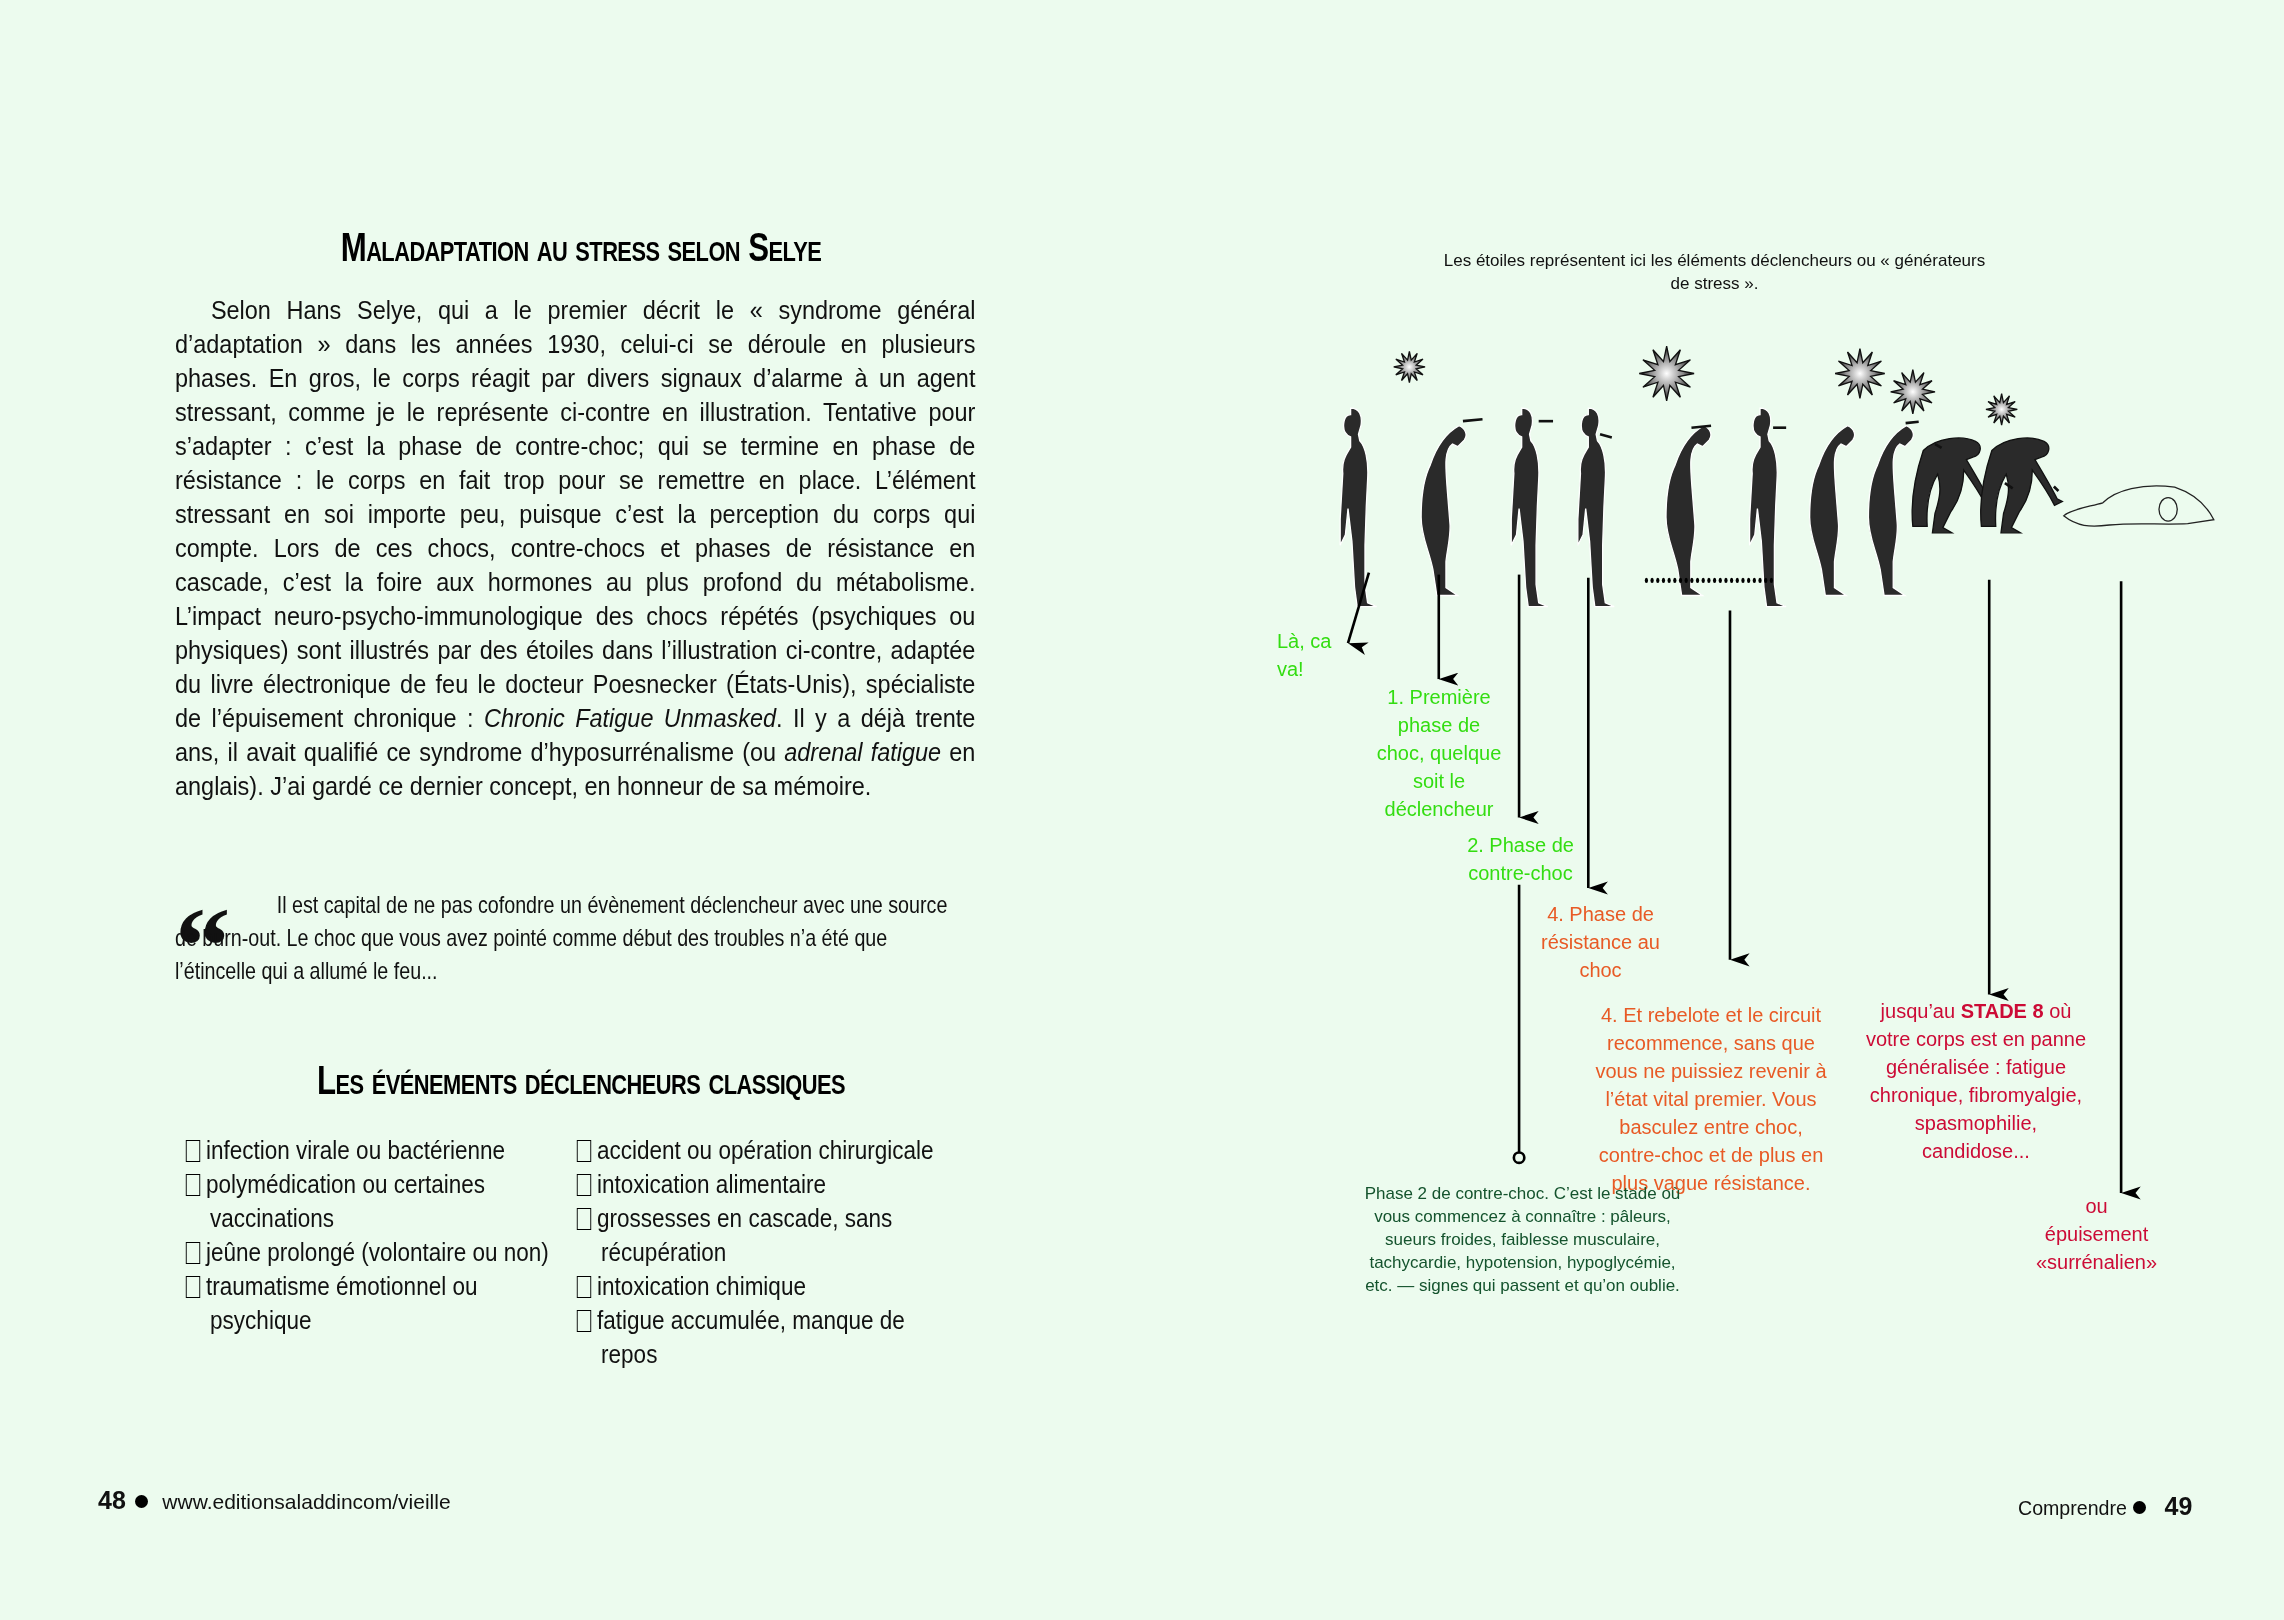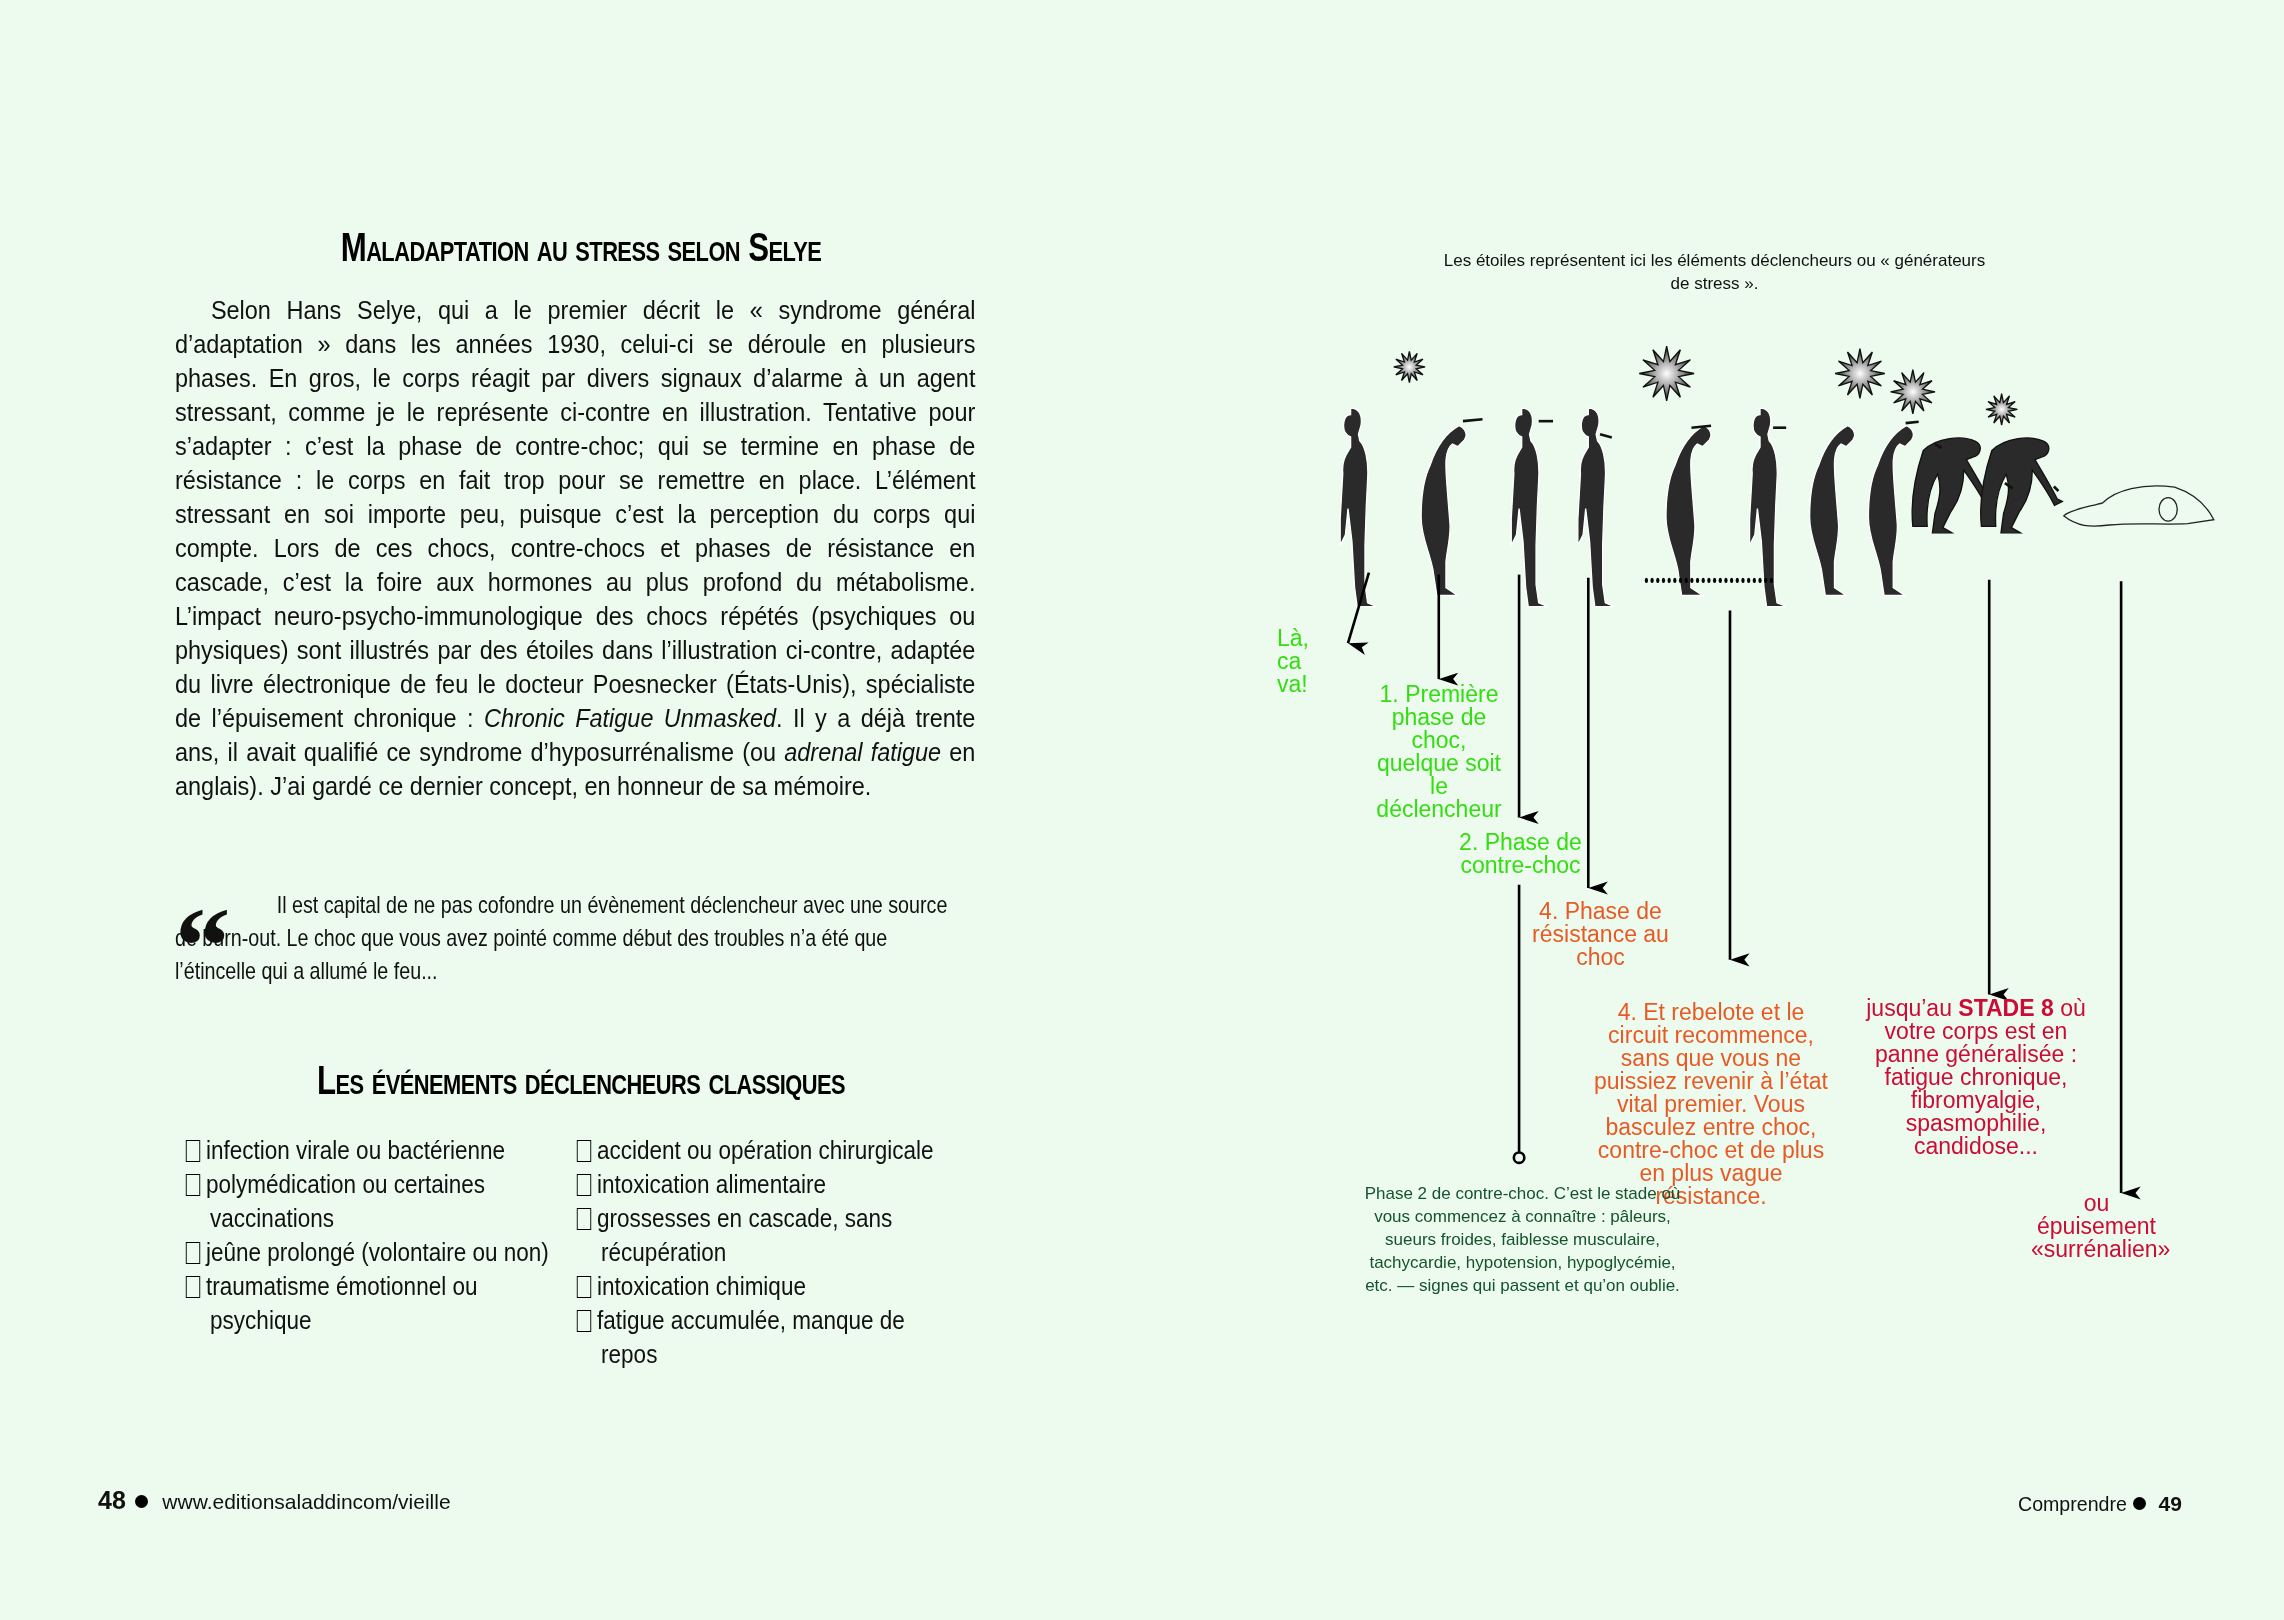--- a/index.html
+++ b/index.html
@@ -30,25 +30,25 @@
   .quote-text .q-indent { display: inline-block; width: 124px; }
   .list-col { top: 1133px; font-size: 25px; line-height: 34px; transform: scaleX(0.9); transform-origin: left top; }
   #listA { left: 175px; width: 418px; }
   #listB { left: 566px; width: 418px; }
   .list-item { padding-left: 39px; text-indent: -27.4px; }
   .cb { display: inline-block; width: 14.4px; height: 19.6px; border: 1.3px solid #000; vertical-align: -2.6px; margin-right: 6.5px; text-indent: 0; }
   .footer-left { left: 98px; top: 1486px; font-size: 21px; }
   .footer-left .pnum { font-weight: bold; font-size: 25px; margin-right: 9.1px; }
   .dot { display: inline-block; width: 13px; height: 13px; border-radius: 50%; background: #000; margin: 0 14.4px 0 0; vertical-align: 1.3px; }
   .footer-right { left: 2018px; top: 1492px; font-size: 19.6px; }
-  .footer-right .pnum { font-weight: bold; font-size: 21px; margin-left: 7px; }
+  .footer-right .pnum { font-weight: bold; font-size: 25px; margin-left: 13px; }
   .footer-right .dot { margin: 0 5.2px 0 6.5px; }
   
   .cap { left: 1437px; top: 249px; width: 555px; text-align: center; font-size: 17px; line-height: 23px; }
-  .lbl { text-align: center; font-size: 23px; line-height: 23px; }
+  .lbl { text-align: center; font-size: 20px; line-height: 28px; }
   .green { color: #33dd11; }
   .orange { color: #e85a25; }
   .crimson { color: #cc0b36; }
   .black { color: #14532d; }
   #svgDiagram { position: absolute; left: 0; top: 0; }
 </style>
 </head>
 <body>
 
 <div id="title1" class="abs h-title"><span class="big" style="font-variant: small-caps;">Maladaptation au stress selon Selye</span></div>

